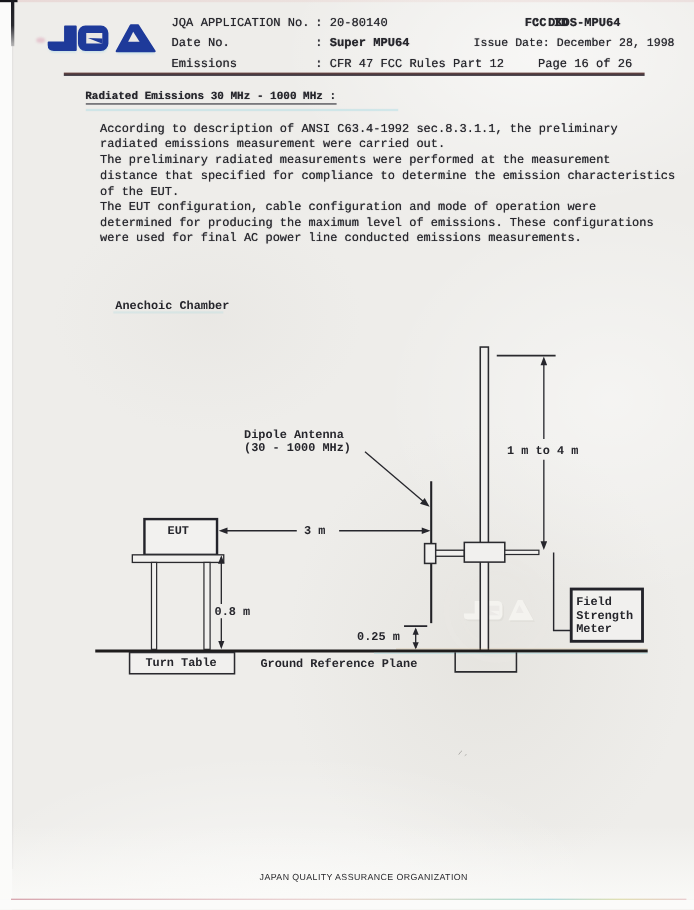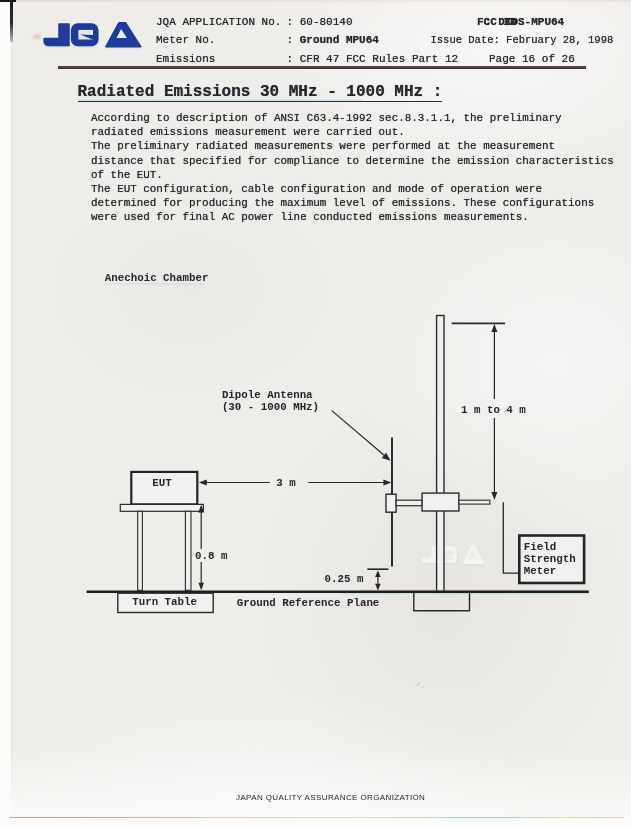--- a/index.html
+++ b/index.html
@@ -53,40 +53,40 @@
   <path d="M39.9,13.6 L53.2,14.1 L53.2,18.8 Z" fill="#1e3a9a"></path>
 
   <path d="M81.1,7.9 L86.9,16.9 L76.5,16.9 Z" fill="#ebe9e6"></path>
 </g>
   </svg>
 
 <div class="abs" style="left:33px;top:33.5px;width:8px;height:5px;border-radius:50%;background:rgba(222,168,185,0.55);filter:blur(1px);"></div>
 
 <pre class="abs mono hd" style="left:156px;top:16.1px;">JQA APPLICATION No.</pre>
 
-<pre class="abs mono hd" style="left:286.5px;top:16.1px;">: 60-80140</pre>
-
-<pre class="abs mono hd" style="left:156px;top:34.4px;">Meter No.</pre>
-
-<pre class="abs mono hd" style="left:286.5px;top:34.4px;">: <b>Ground MPU64</b></pre>
+<pre class="abs mono hd" style="left:286.5px;top:16.1px;">: 20-80140</pre>
+
+<pre class="abs mono hd" style="left:156px;top:34.4px;">Date No.</pre>
+
+<pre class="abs mono hd" style="left:286.5px;top:34.4px;">: <b>Super MPU64</b></pre>
 
 <pre class="abs mono hd" style="left:156px;top:52.7px;">Emissions</pre>
 
 <pre class="abs mono hd" style="left:286.5px;top:52.7px;">: CFR 47 FCC Rules Part 12</pre>
 
 <pre class="abs mono hd" style="left:431px;top:16.1px;font-weight:bold;padding-left:46px;">FCC ID</pre>
 <pre class="abs mono hd" style="left:485px;top:16.1px;font-weight:bold;">: DKDS-MPU64</pre>
 
-<pre class="abs mono hd" style="left:430.5px;top:34.4px;font-size:10.5px;">Issue Date: February 28, 1998</pre>
+<pre class="abs mono hd" style="left:430.5px;top:34.4px;font-size:10.5px;">Issue Date: December 28, 1998</pre>
 
 <pre class="abs mono hd" style="left:489px;top:52.7px;">Page 16 of 26</pre>
 
 <div class="abs" style="left:58px;top:66.3px;width:528px;height:2.3px;background:linear-gradient(#6a4440,#343440);"></div>
 
-<pre class="abs mono" style="left:77.5px;top:82.8px;font-size:16px;font-weight:bold;border-bottom:1.7px solid #2c2c34;padding-bottom:0.5px;">Radiated Emissions 30 MHz - 1000 MHz :</pre>
+<pre class="abs mono" style="left:77.5px;top:82.8px;font-size:10px;font-weight:bold;border-bottom:1.7px solid #2c2c34;padding-bottom:0.5px;">Radiated Emissions 30 MHz - 1000 MHz :</pre>
 
 <div class="abs" style="left:78px;top:98.6px;width:284px;height:2px;background:rgba(150,215,225,0.35);"></div>
 
 <div class="abs" style="left:103px;top:282.6px;width:100px;height:2px;background:rgba(150,215,225,0.22);"></div>
 
 <pre class="abs mono" style="left:91px;top:111.3px;font-size:10.9px;line-height:14.1px;">According to description of ANSI C63.4-1992 sec.8.3.1.1, the preliminary
 radiated emissions measurement were carried out.
 The preliminary radiated measurements were performed at the measurement
 distance that specified for compliance to determine the emission characteristics
 of the EUT.

